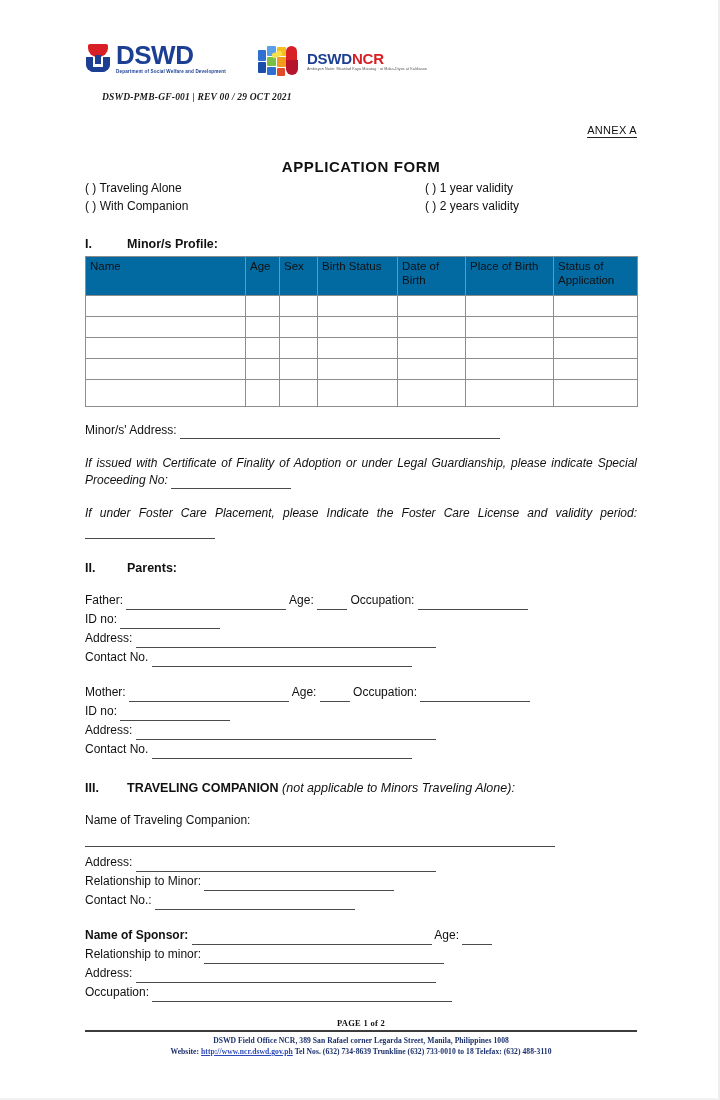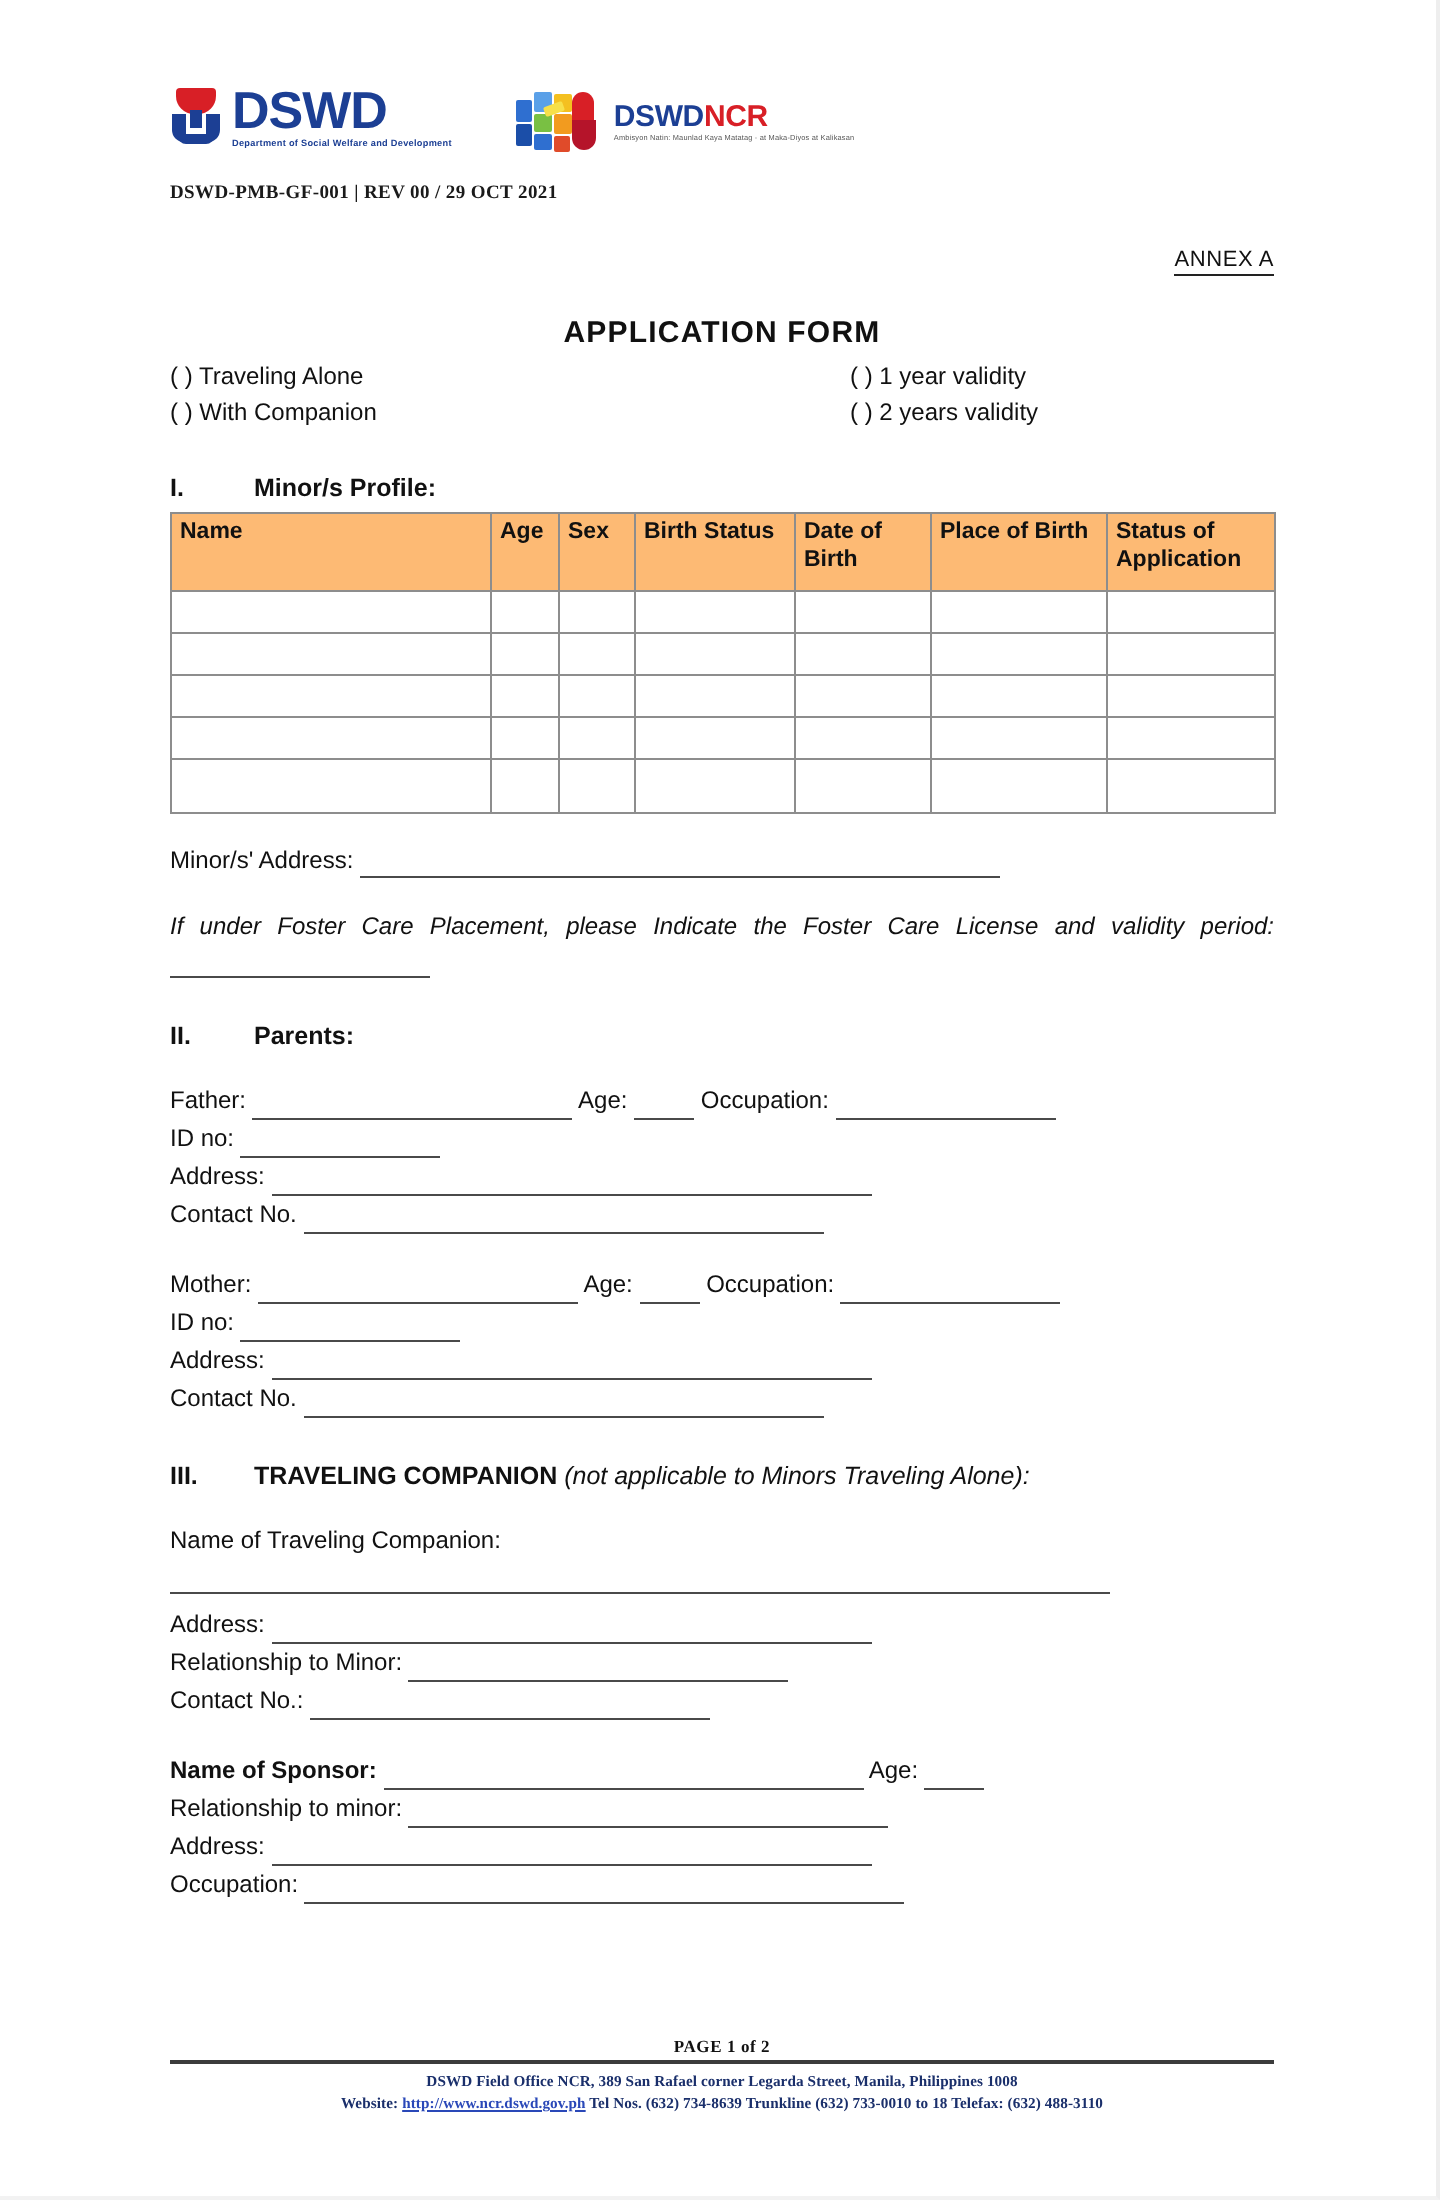--- a/index.html
+++ b/index.html
@@ -110,25 +110,27 @@
   .ncr-word .r { color: #d81f26; }
   .ncr-sub {
     font-size: 3.7px;
     color: #555;
     letter-spacing: 0.1px;
     margin-top: 2px;
     white-space: nowrap;
   }
   .doccode {
     font-family: "Liberation Serif", serif;
+    font-style: italic;
     font-weight: bold;
     font-size: 9.5px;
     color: #1a1a1a;
     margin-top: 4px;
     letter-spacing: 0.2px;
+    margin-left: 17px;
   }
 
   
   .annex {
     text-align: right;
     margin-top: 22px;
     font-size: 11px;
     letter-spacing: 0.3px;
   }
   .annex span {
@@ -177,23 +179,22 @@
   table.profile th, table.profile td {
     border: 1px solid #8d8d8d;
     font-size: 11.5px;
     font-weight: normal;
     text-align: left;
     vertical-align: top;
     padding: 2px 4px;
     line-height: 14px;
   }
   table.profile thead th {
-    background: #fdba74;
+    background: #0369a1;
     height: 34px;
-    font-weight: bold;
   }
   table.profile tbody td { height: 16px; }
   table.profile tbody tr.tall td { height: 22px; }
 
   
   .fline { margin-top: 14px; font-size: 12px; line-height: 18px; }
   .ul {
     display: inline-block;
     border-bottom: 1px solid #4a4a4a;
     vertical-align: bottom;
@@ -404,20 +405,24 @@
           <td></td>
         </tr>
       </tbody>
     </table>
 
     <div class="fline">
       <span>Minor/s' Address:</span>
       <span class="ul w320"></span>
     </div>
 
+    <div class="ital-para">
+      <span>If issued with Certificate of Finality of Adoption or under Legal Guardianship, please indicate Special Proceeding No:</span>
+      <span class="ul w120"></span>
+    </div>
 
     <div class="ital-para">
       <span>If under Foster Care Placement, please Indicate the Foster Care License and validity period:</span>
       <span class="ul w130"></span>
     </div>
 
     <div class="sec">
       <div class="num">II.</div>
       <div class="ttl">Parents:</div>
     </div>

